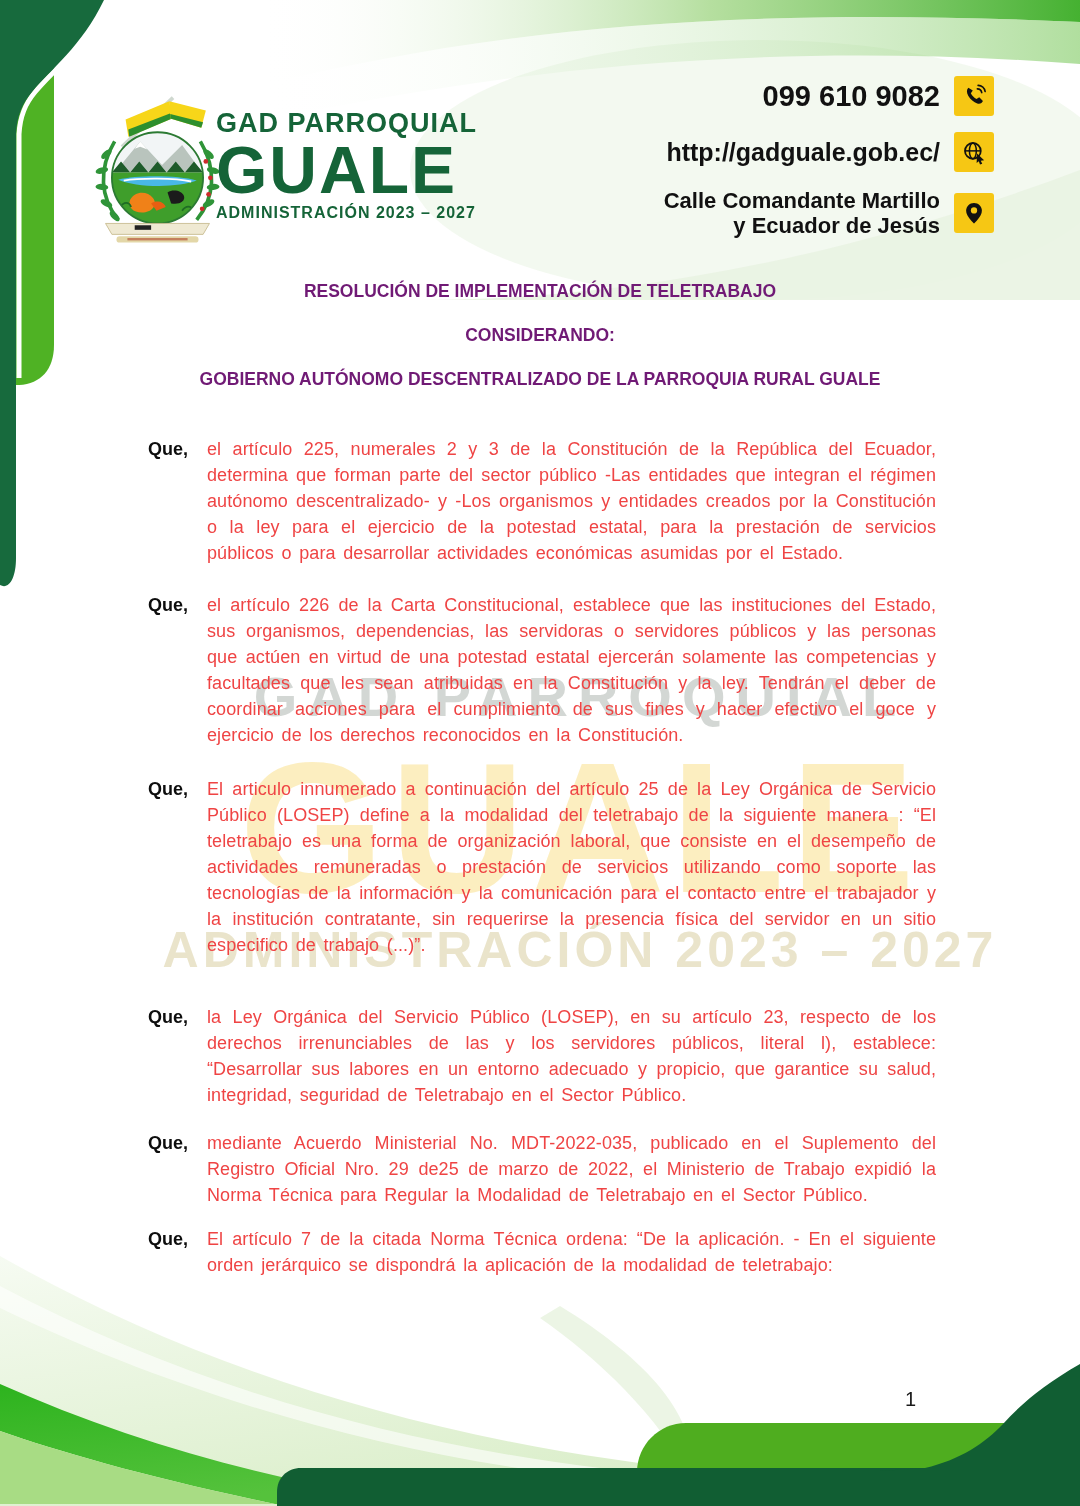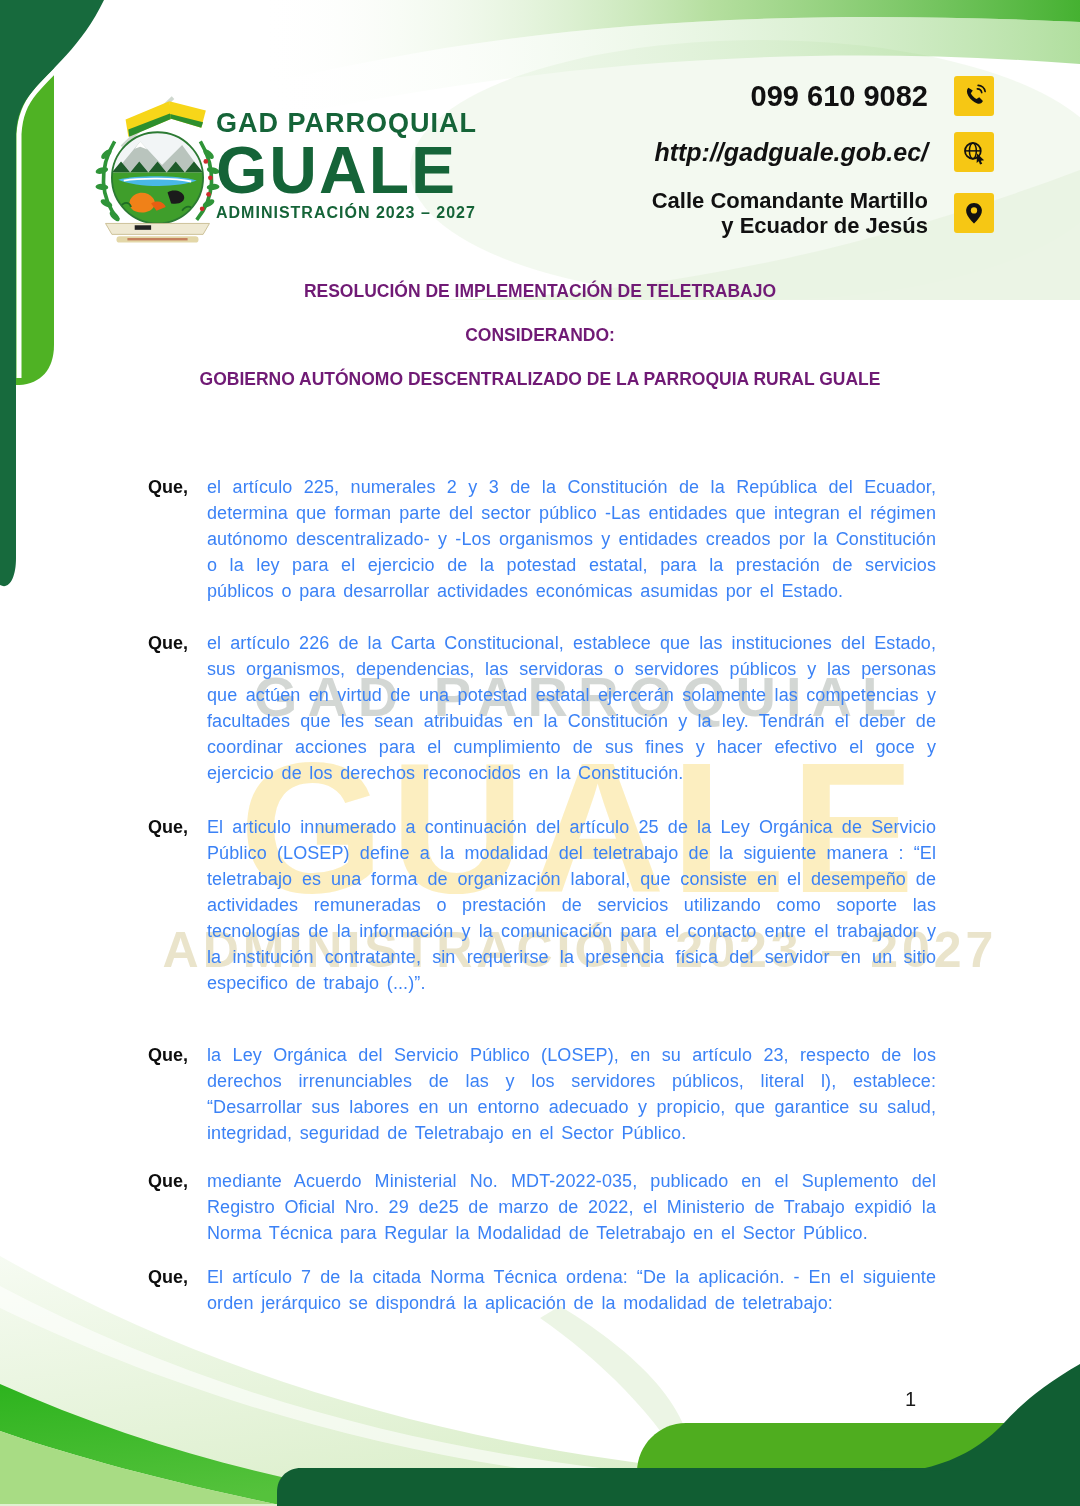--- a/index.html
+++ b/index.html
@@ -27,39 +27,39 @@
   #watermark .wm3{font-size:50px;letter-spacing:4px;margin-top:4px;color:rgba(216,205,160,0.55);}
 
   
   #crest{left:80px;top:80px;z-index:2;}
   #logo-text{left:216px;top:108px;z-index:2;color:#156438;}
   #logo-text .l1{font-size:27px;font-weight:bold;letter-spacing:1px;}
   #logo-text .l2{font-size:66px;font-weight:bold;letter-spacing:2px;line-height:58px;margin-top:2px;}
   #logo-text .l3{font-size:16px;font-weight:bold;letter-spacing:1px;margin-top:5px;}
 
   #contact{right:86px;top:76px;z-index:2;}
-  .c-row{display:flex;justify-content:flex-end;align-items:center;gap:26px;}
+  .c-row{display:flex;justify-content:flex-end;align-items:center;gap:14px;}
   .c-row + .c-row{margin-top:16px;}
   .c-icon{width:40px;height:40px;background:#f6c714;border-radius:3px;
           display:flex;align-items:center;justify-content:center;flex:0 0 40px;}
   .c-phone{font-size:29px;font-weight:bold;color:#111;}
-  .c-site{font-size:25px;font-weight:bold;font-style:italic;color:#111;}
+  .c-site{font-size:25px;font-weight:bold;color:#111;}
   .c-addr{font-size:22px;font-weight:bold;color:#111;
           text-align:right;line-height:25px;}
 
   
   #titles{left:0;right:0;top:282px;text-align:center;z-index:2;}
   #titles .t{font-size:17.5px;font-weight:bold;line-height:18px;margin-bottom:26px;color:#701a75;}
 
   
-  #considerando{left:148px;top:474px;width:788px;z-index:2;}
+  #considerando{left:148px;top:436px;width:788px;z-index:2;}
   .cons{display:flex;align-items:flex-start;}
   .cons .que{flex:0 0 59px;font-weight:bold;font-size:18px;line-height:26px;color:#0d0d0d;}
   .cons .ptext{flex:1;font-size:18px;line-height:26px;text-align:justify;
-               word-spacing:2.5px;letter-spacing:0.1px;color:#3b82f6;}
+               word-spacing:2.5px;letter-spacing:0.1px;color:#ef4444;}
   .mb1{margin-bottom:26px;} .mb2{margin-bottom:28px;} .mb3{margin-bottom:46px;}
   .mb4{margin-bottom:22px;} .mb5{margin-bottom:18px;}
 
   #page-number{left:905px;top:1388px;font-size:20px;color:#1a1a1a;z-index:2;}
 </style>
 </head>
 <body>
 
 <svg id="deco-top-left" class="abs" width="130" height="620" viewBox="0 0 130 620">
   <path d="M16,55 H54 V345 C54,369 41,384 19,385 L16,385 Z" fill="#4fb224"></path>

